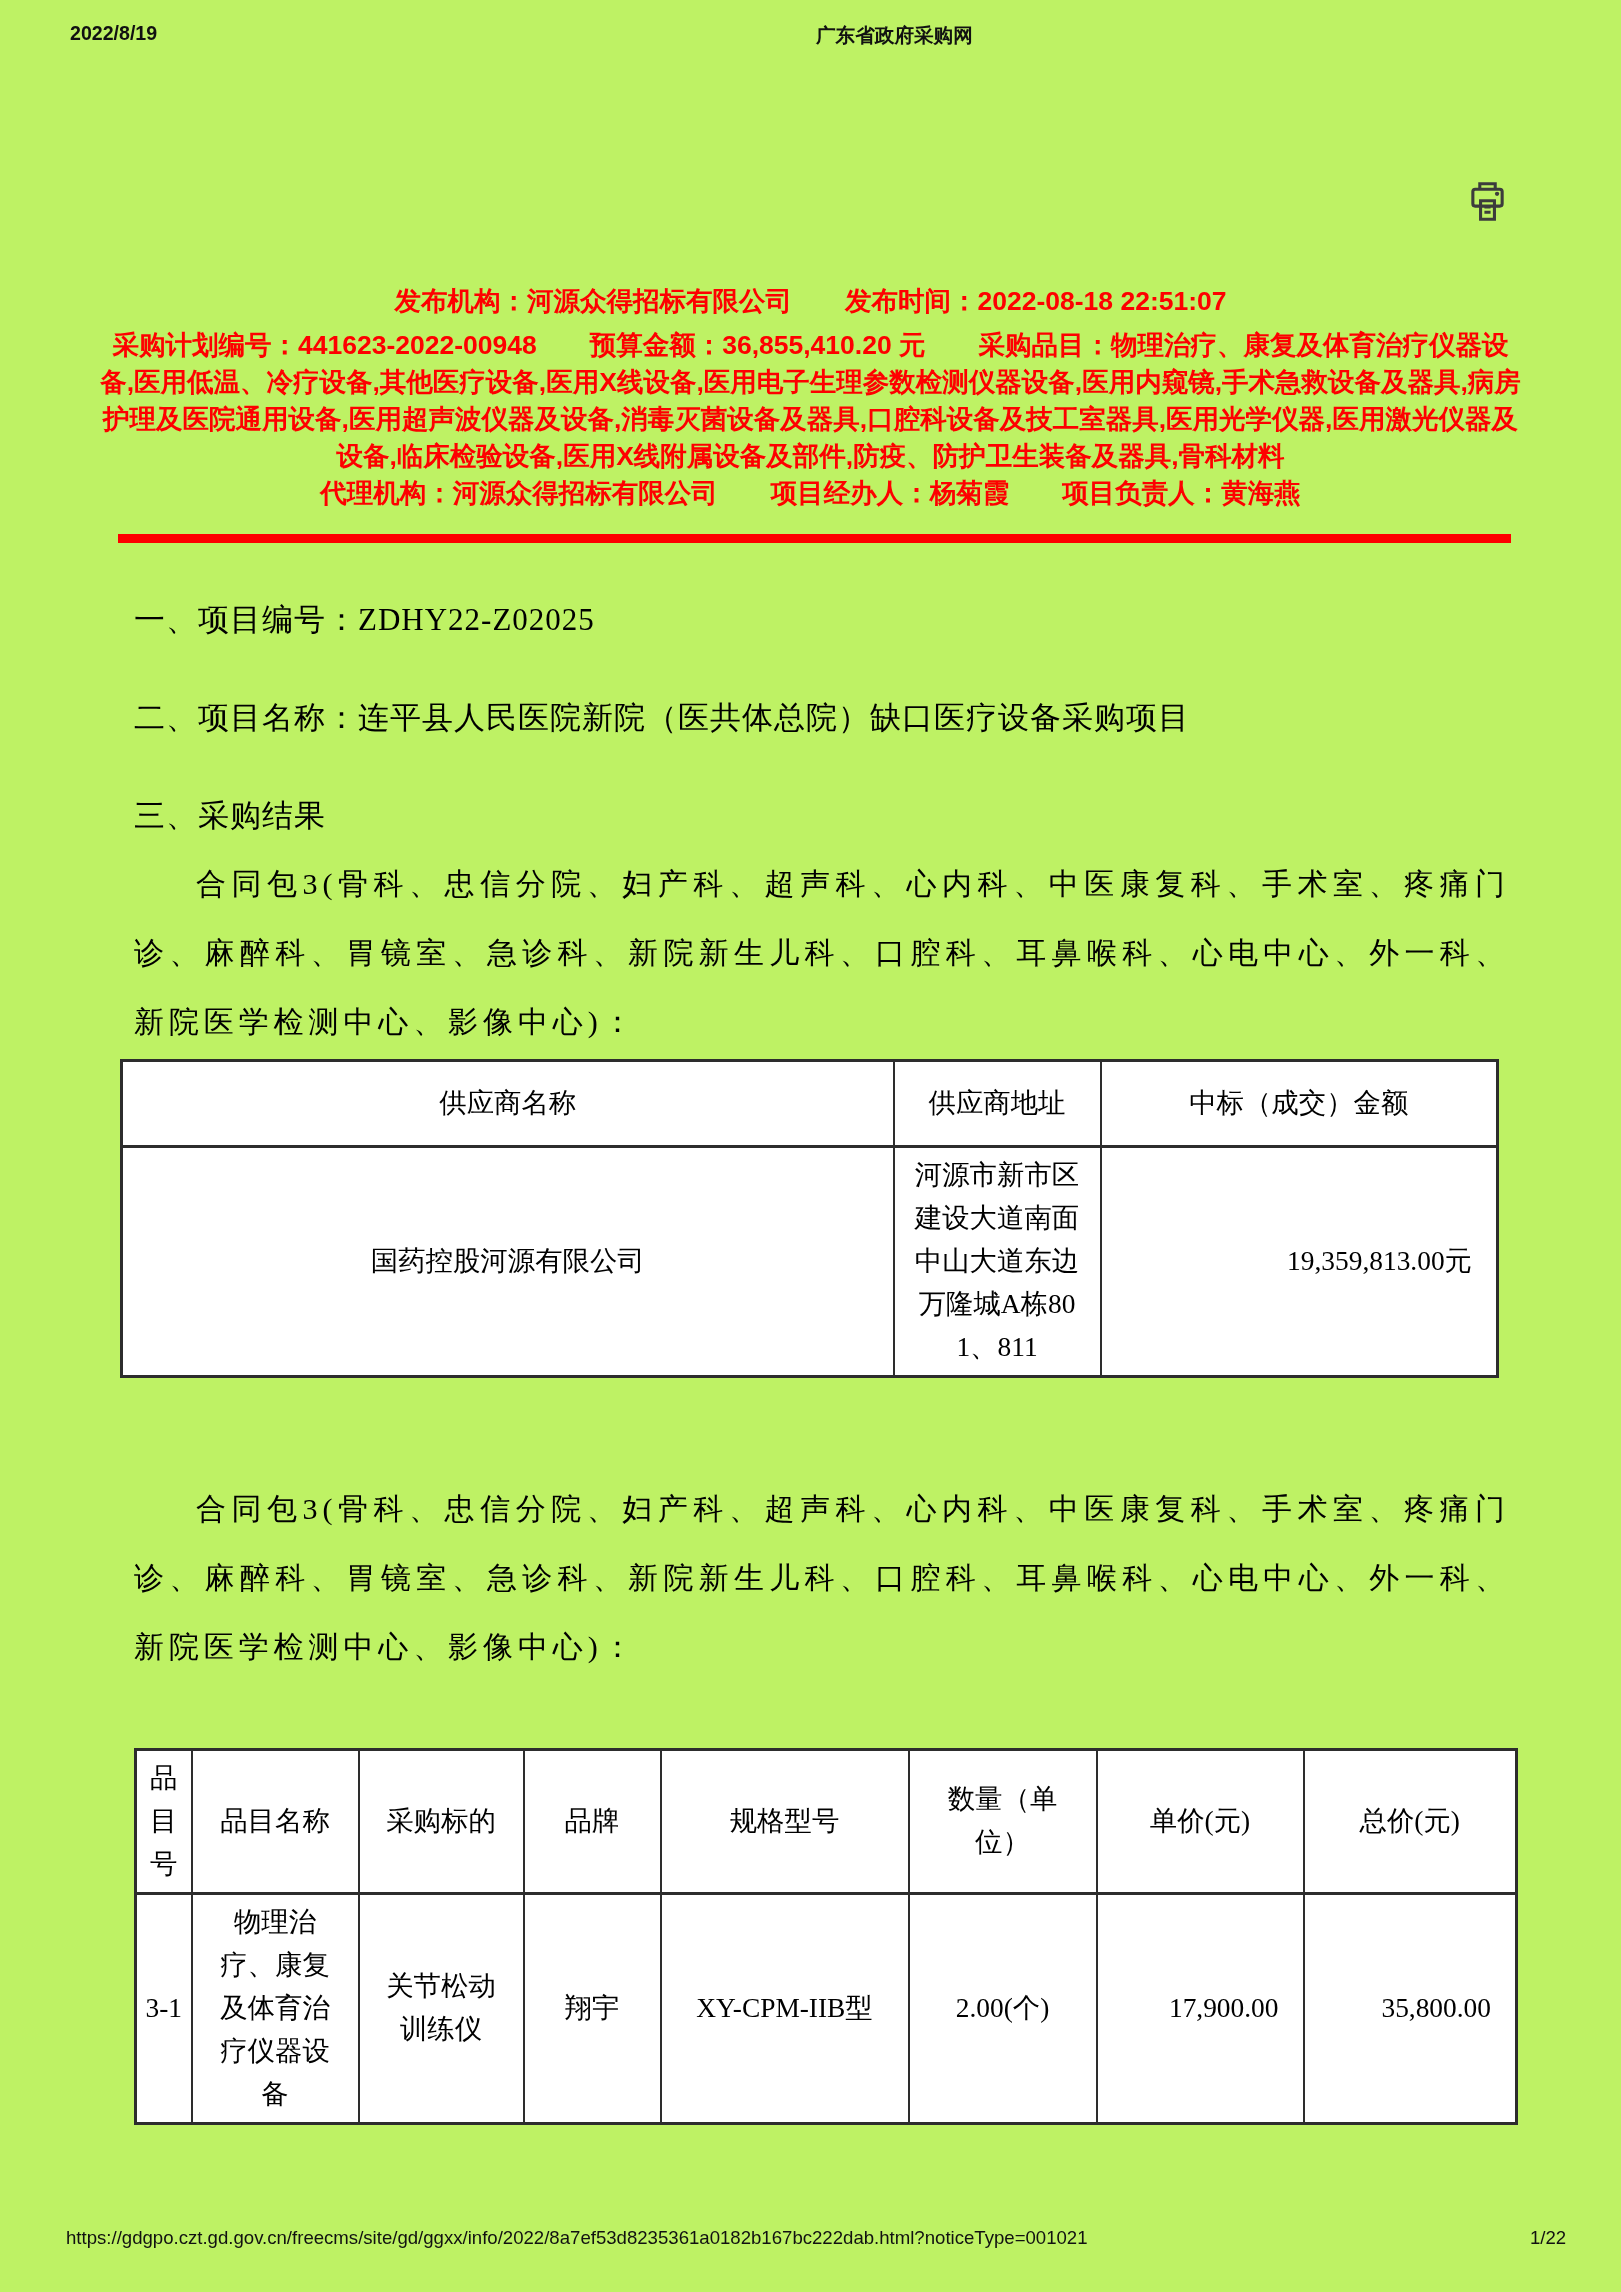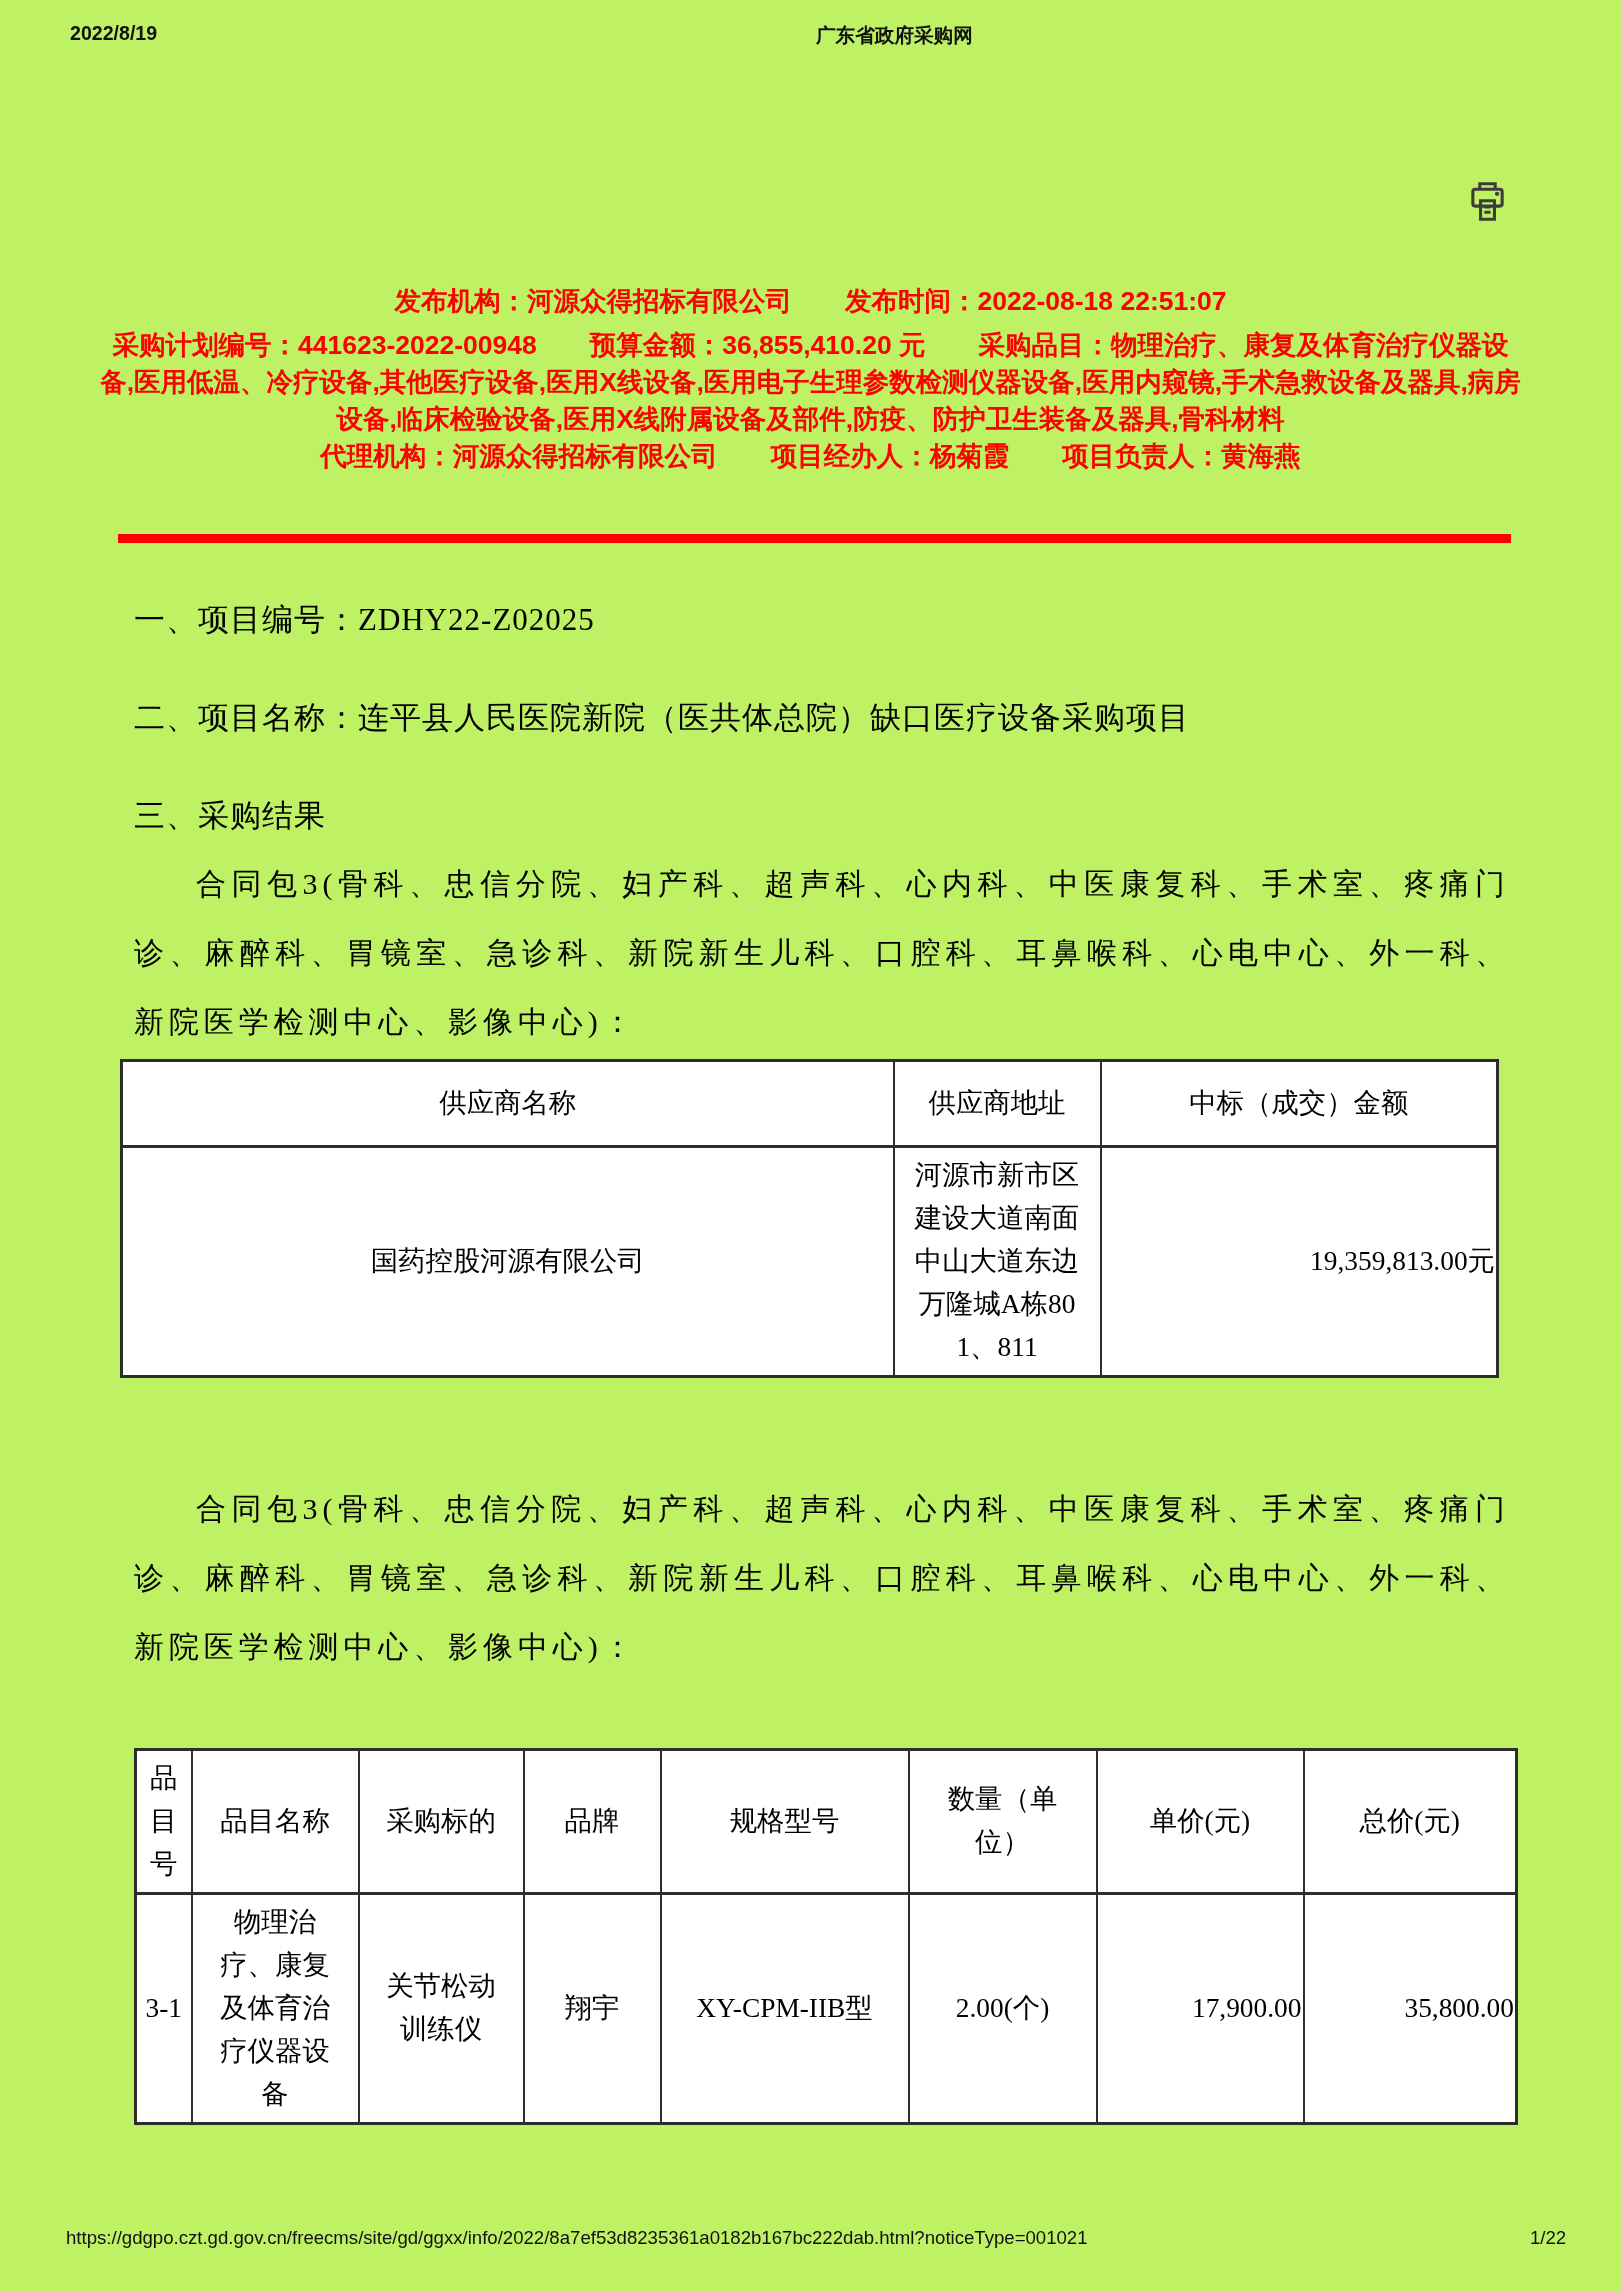--- a/index.html
+++ b/index.html
@@ -35,21 +35,21 @@
   table{position:absolute;border-collapse:collapse;table-layout:fixed;background:#fff;
         border:3.9px solid #2d2d2d;}
   #t1{left:120px;top:1059px;width:1376px;}
   #t2{left:134px;top:1748px;width:1380px;}
   th,td{border:2px solid #2d2d2d;font-weight:normal;font-size:27.4px;line-height:43px;
         text-align:center;vertical-align:middle;padding:5.9px 7.8px;overflow:hidden;}
   thead th{border-bottom:3.9px solid #2d2d2d;}
   #t1 thead tr{height:86px;} #t1 tbody tr{height:218px;}
   #t2 thead tr{height:132px;} #t2 tbody tr{height:221px;}
   .addr{padding:5.9px 18.6px;word-break:break-all;}
-  .num{text-align:right;padding-right:1px;}
+  .num{text-align:right;padding-right:24px;}
   .idx{padding:5.9px 4.9px;word-break:break-all;}
   .name-cell,.target-cell{padding:5.9px 20.6px;}
   .qty-head{padding:5.9px 26.5px;}
 </style>
 </head>
 <body>
 
 <div class="page">
 
   <div class="chrome-txt" id="hdr-date">2022/8/19</div>
@@ -63,20 +63,21 @@
       <path d="M7.5 13.5 H16.5 V25.5 H7.5 Z"></path>
       <path d="M10 17.5 H14 M10 21 H14"></path>
     </g>
     <circle cx="18.2" cy="9" r="1.4" fill="#3c3c3c"></circle>
   </svg>
 
   <div class="meta">
     <div class="ml0">发布机构：河源众得招标有限公司　　发布时间：2022-08-18 22:51:07</div>
     <div>采购计划编号：441623-2022-00948　　预算金额：36,855,410.20 元　　采购品目：物理治疗、康复及体育治疗仪器设</div>
     <div>备,医用低温、冷疗设备,其他医疗设备,医用X线设备,医用电子生理参数检测仪器设备,医用内窥镜,手术急救设备及器具,病房</div>
+    <div>护理及医院通用设备,医用超声波仪器及设备,消毒灭菌设备及器具,口腔科设备及技工室器具,医用光学仪器,医用激光仪器及</div>
     <div>设备,临床检验设备,医用X线附属设备及部件,防疫、防护卫生装备及器具,骨科材料</div>
     <div>代理机构：河源众得招标有限公司　　项目经办人：杨菊霞　　项目负责人：黄海燕</div>
   </div>
 
   <div class="divider"></div>
 
   <div class="h" id="s1">一、项目编号：ZDHY22-Z02025</div>
   <div class="h" id="s2">二、项目名称：连平县人民医院新院（医共体总院）缺口医疗设备采购项目</div>
   <div class="h" id="s3">三、采购结果</div>
 

